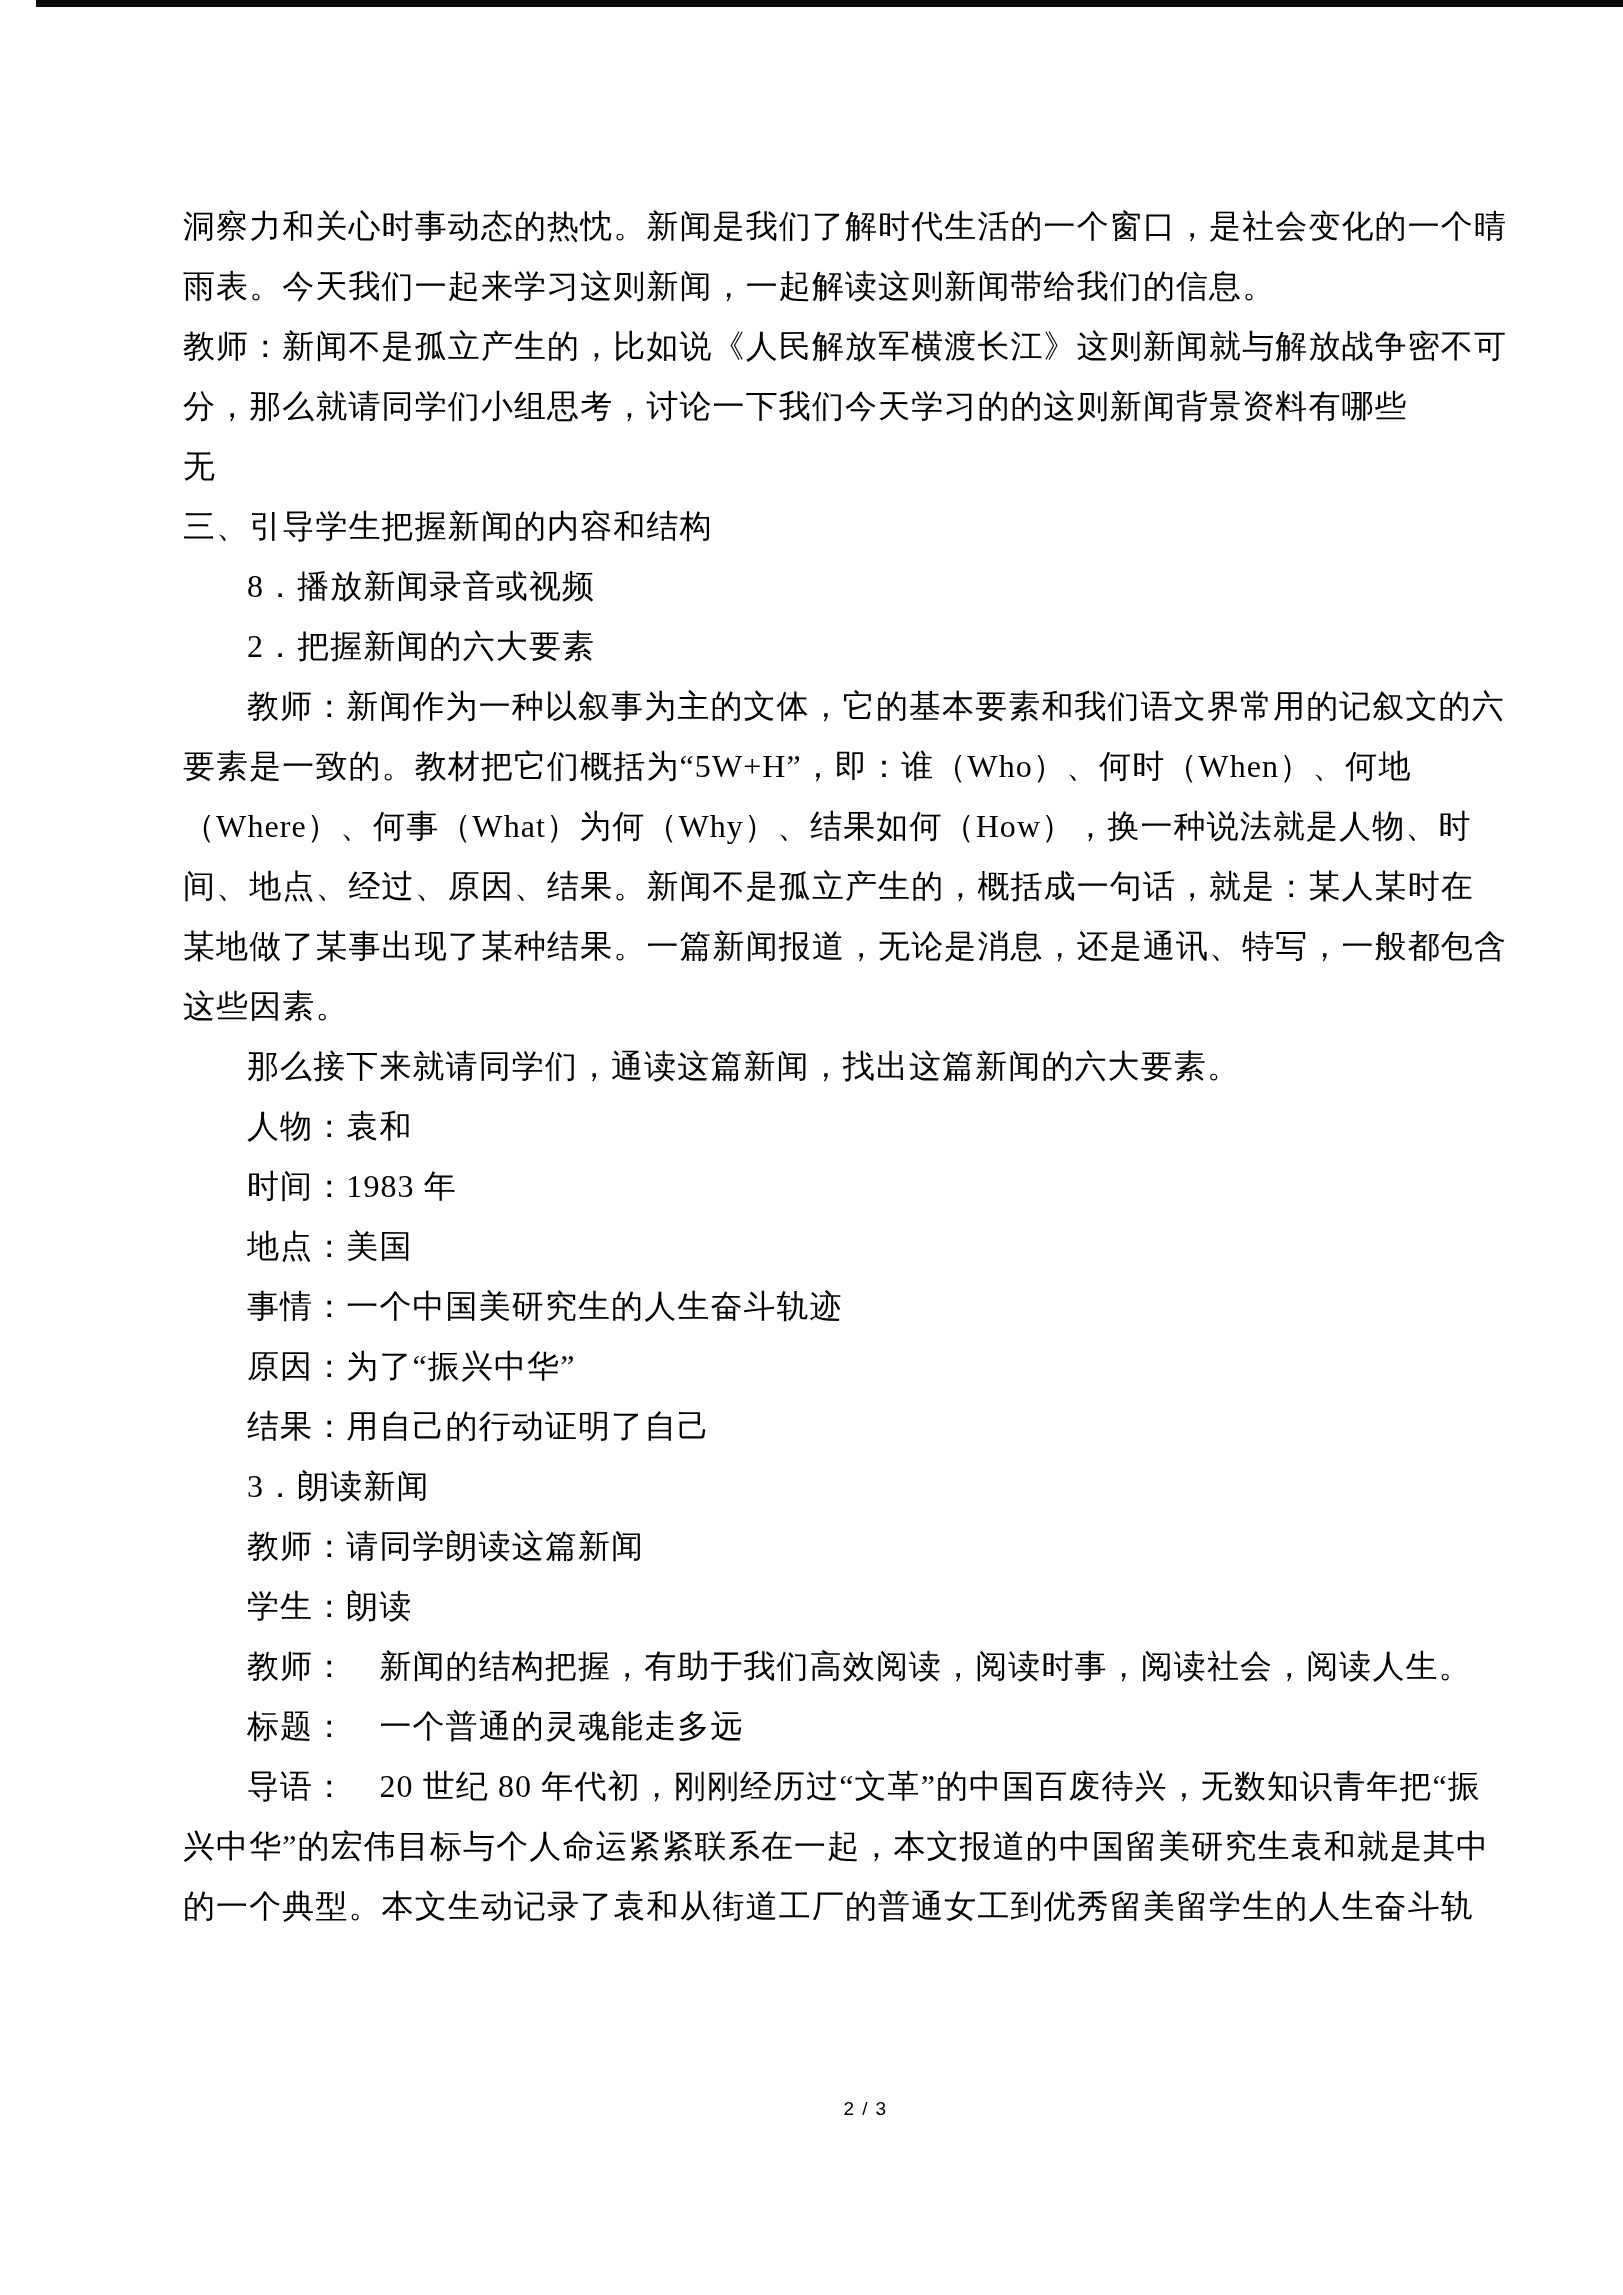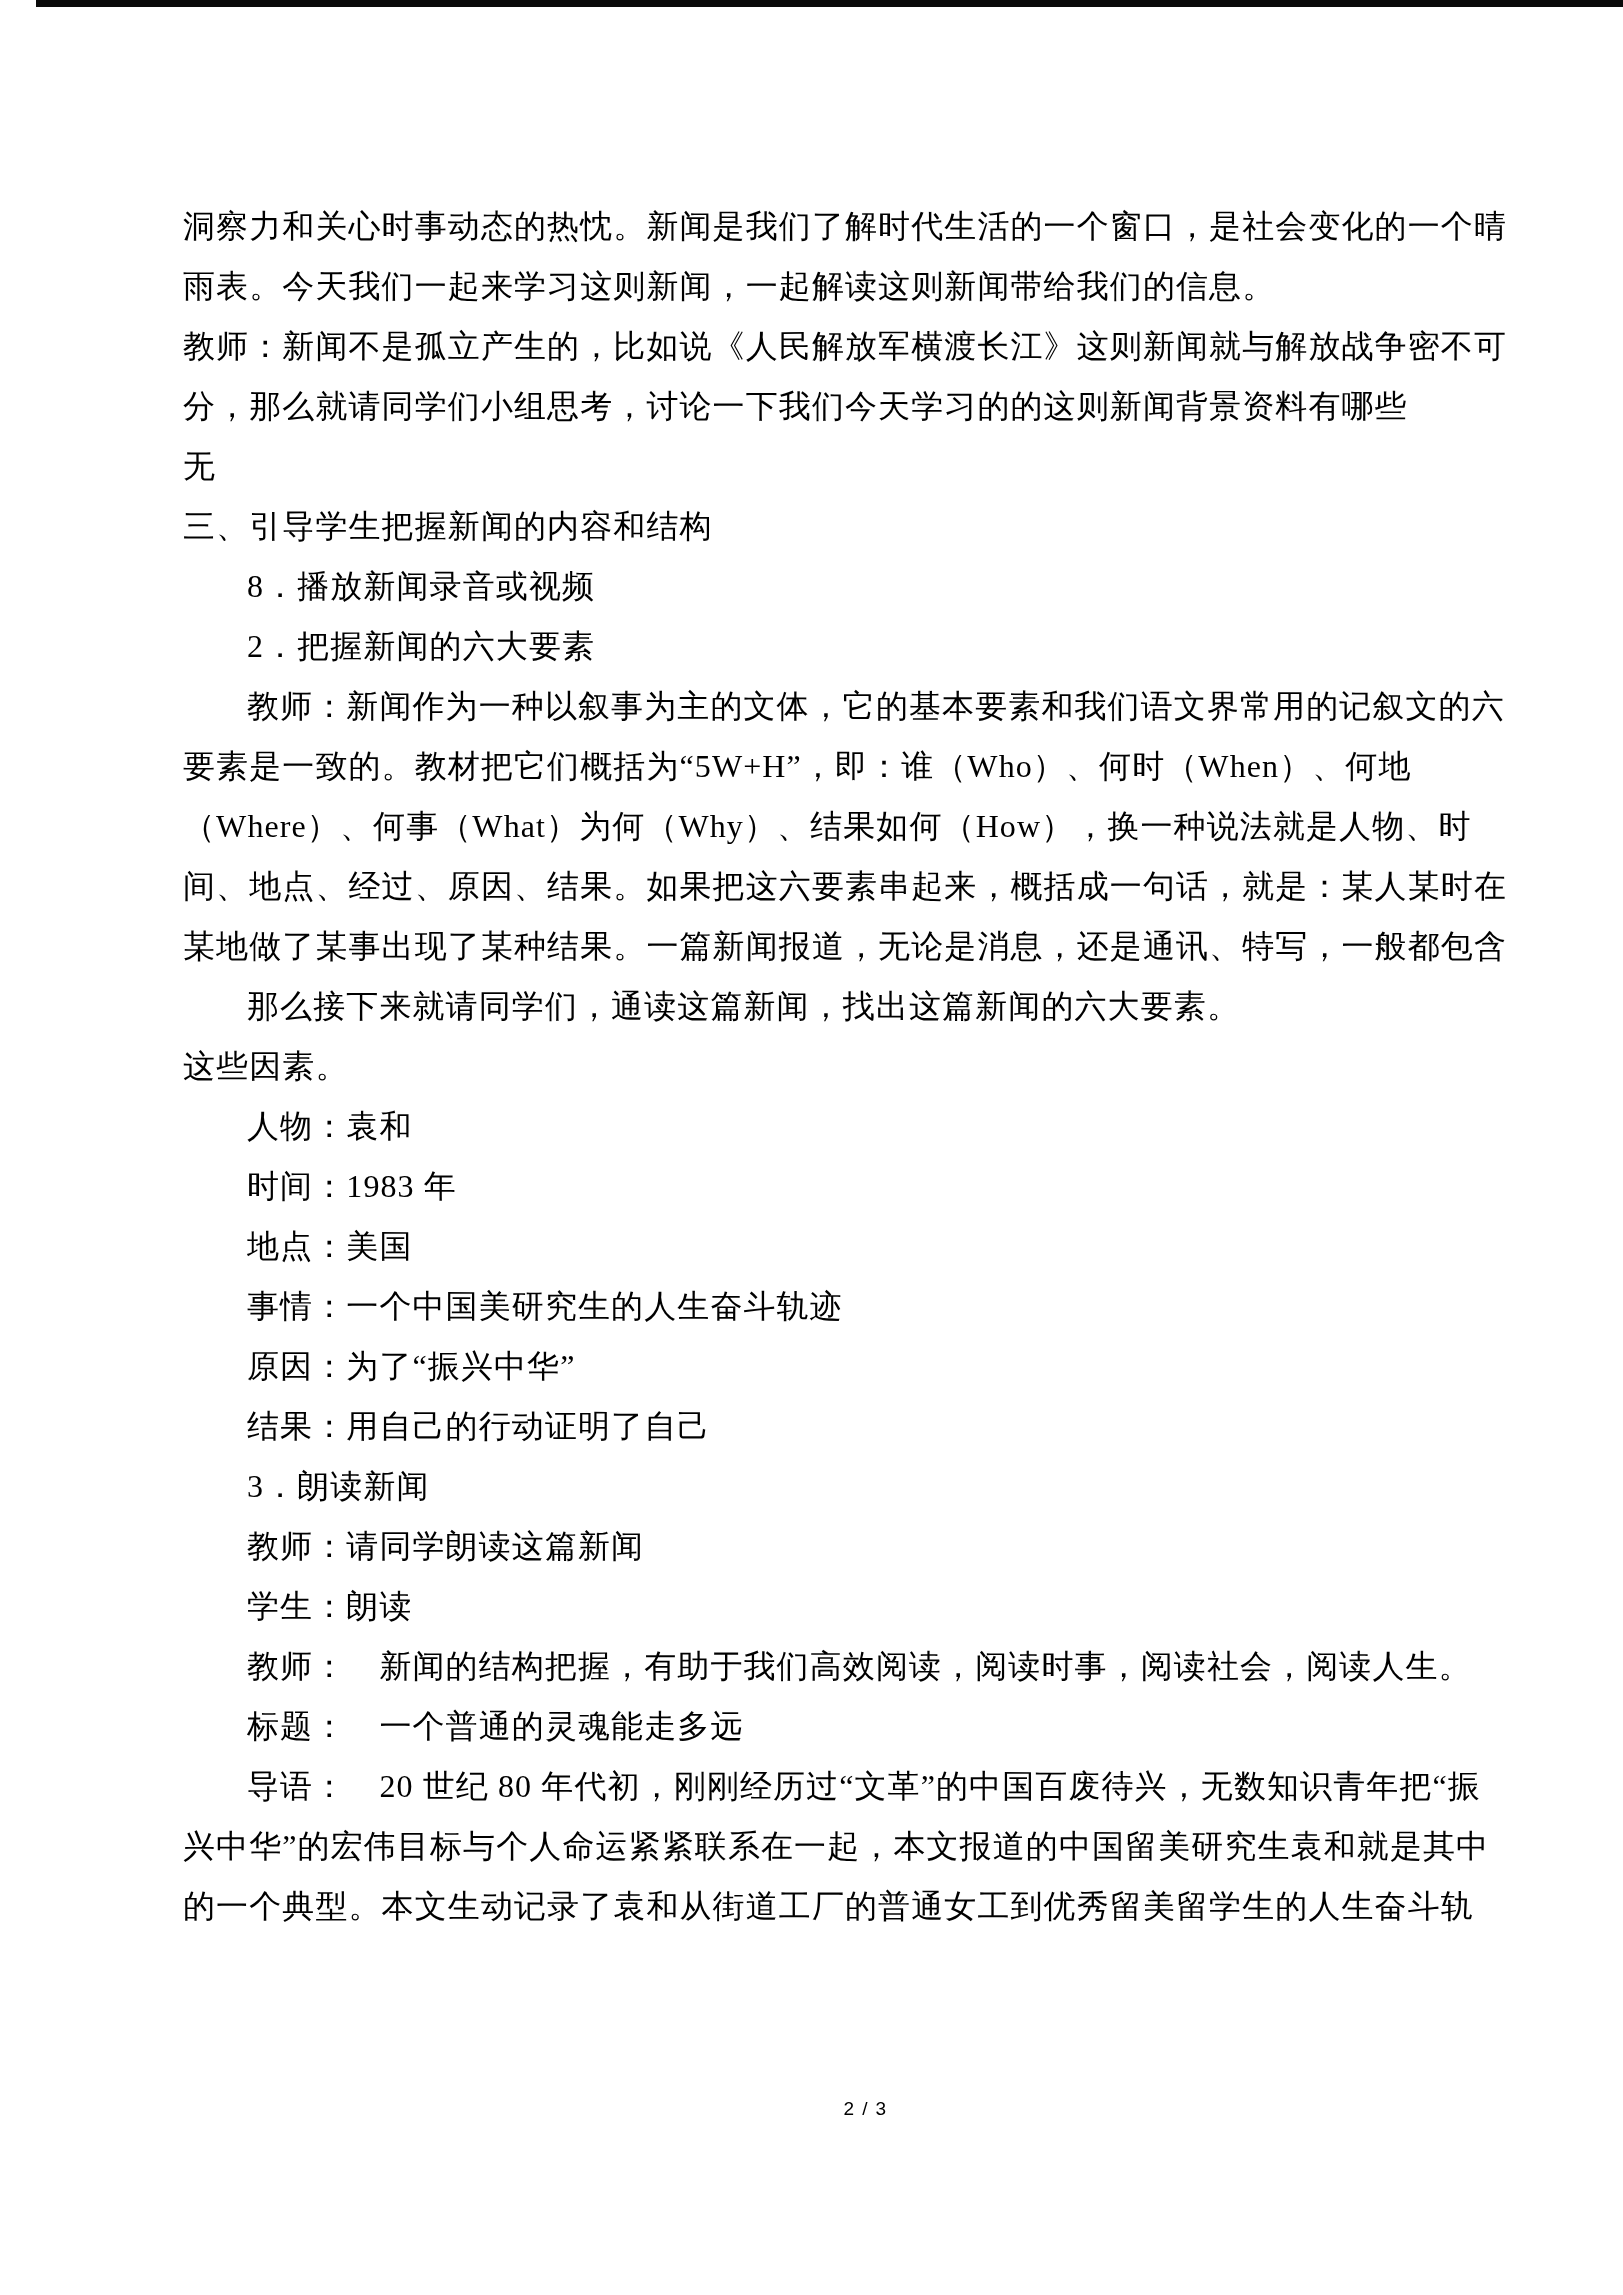--- a/index.html
+++ b/index.html
@@ -73,24 +73,24 @@
     <p class="line">雨表。今天我们一起来学习这则新闻，一起解读这则新闻带给我们的信息。</p>
     <p class="line">教师：新闻不是孤立产生的，比如说《人民解放军横渡长江》这则新闻就与解放战争密不可</p>
     <p class="line">分，那么就请同学们小组思考，讨论一下我们今天学习的的这则新闻背景资料有哪些</p>
     <p class="line">无</p>
     <p class="line">三、引导学生把握新闻的内容和结构</p>
     <p class="line indent">8．播放新闻录音或视频</p>
     <p class="line indent">2．把握新闻的六大要素</p>
     <p class="line indent">教师：新闻作为一种以叙事为主的文体，它的基本要素和我们语文界常用的记叙文的六</p>
     <p class="line">要素是一致的。教材把它们概括为“5W+H”，即：谁（Who）、何时（When）、何地</p>
     <p class="line">（Where）、何事（What）为何（Why）、结果如何（How），换一种说法就是人物、时</p>
-    <p class="line">间、地点、经过、原因、结果。如果把这六要素串起来，概括成一句话，就是：某人某时在</p>
+    <p class="line">间、地点、经过、原因、结果。新闻不是孤立产生的，概括成一句话，就是：某人某时在</p>
     <p class="line">某地做了某事出现了某种结果。一篇新闻报道，无论是消息，还是通讯、特写，一般都包含</p>
+    <p class="line">这些因素。</p>
     <p class="line indent">那么接下来就请同学们，通读这篇新闻，找出这篇新闻的六大要素。</p>
-    <p class="line">这些因素。</p>
     <p class="line indent">人物：袁和</p>
     <p class="line indent">时间：1983 年</p>
     <p class="line indent">地点：美国</p>
     <p class="line indent">事情：一个中国美研究生的人生奋斗轨迹</p>
     <p class="line indent">原因：为了“振兴中华”</p>
     <p class="line indent">结果：用自己的行动证明了自己</p>
     <p class="line indent">3．朗读新闻</p>
     <p class="line indent">教师：请同学朗读这篇新闻</p>
     <p class="line indent">学生：朗读</p>
     <p class="line indent">教师：　新闻的结构把握，有助于我们高效阅读，阅读时事，阅读社会，阅读人生。</p>

